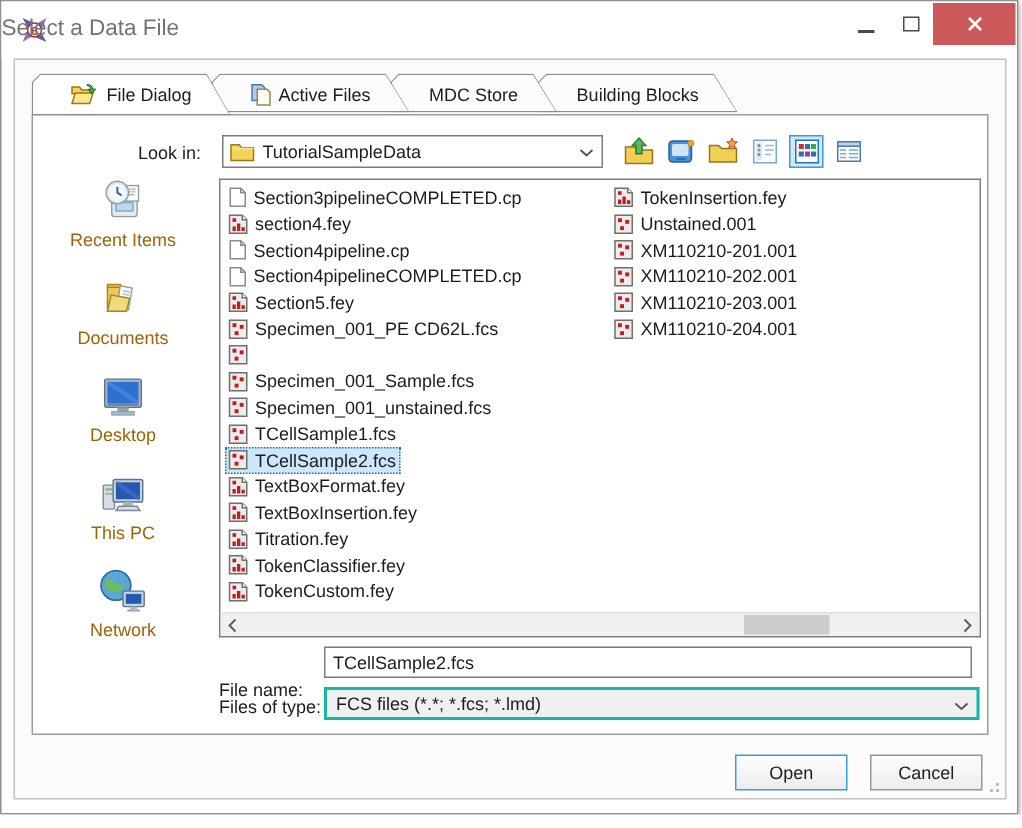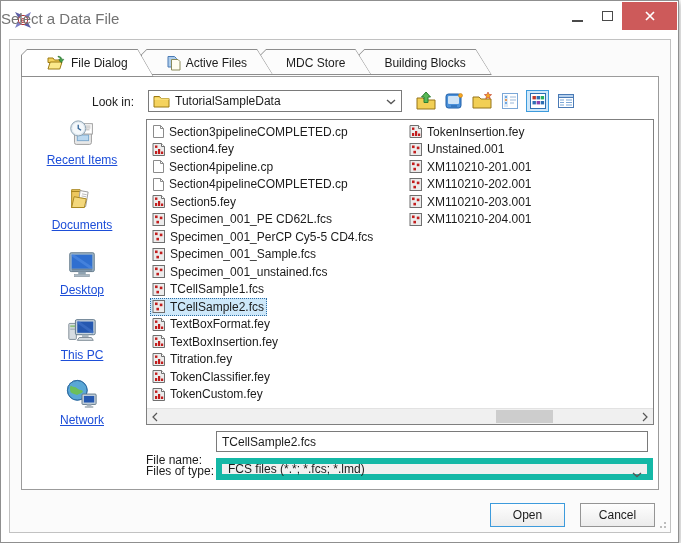--- a/index.html
+++ b/index.html
@@ -39,40 +39,40 @@
   .lookin-combo{position:absolute;left:126px;top:13px;width:254px;height:22px;border:1px solid #7a7a7a;
                 background:#fff;display:flex;align-items:center;gap:5px;padding:0 18px 0 4px;}
   .combo-caret{position:absolute;right:5px;top:8px;}
   .toolbar{position:absolute;left:392px;top:13px;display:flex;gap:5px;}
   .tbtn{width:23px;height:22px;display:flex;align-items:center;justify-content:center;
         border:1px solid transparent;background:transparent;}
   .tbtn.selected{background:#cfe8fa;border:1px solid var(--accent,#3d9bdc);}
   
   .sidebar{position:absolute;left:4px;top:42px;width:112px;display:flex;flex-direction:column;align-items:center;}
   .side-item{width:100%;display:flex;flex-direction:column;align-items:center;gap:2px;margin-bottom:17px;cursor:default;}
-  .side-item .lbl{font-size:12px;color:#1d4ed8;text-decoration:underline;}
+  .side-item .lbl{font-size:12px;color:#a16207;}
   
   .file-list{position:absolute;left:124px;top:42px;right:4px;height:306px;
              border:1px solid #7f7f7f;background:#fff;overflow:hidden;}
   .cols{position:absolute;left:3px;top:3px;right:1px;bottom:17px;display:flex;text-align:right;}
   .file-col{display:flex;flex-direction:column;}
   .file-col.c1{width:257px;flex:none;}
   .file-row{display:inline-flex;align-items:center;gap:4px;height:17.5px;padding:0 3px 0 2px;
             width:max-content;white-space:nowrap;}
   .file-row.selected{background:var(--sel-bg,#cde8fa);outline:1px dotted var(--sel-border,#2b6ca3);outline-offset:-1px;}
   .hscroll{position:absolute;left:0;right:0;bottom:0;height:16px;background:#f0f0f0;border-top:1px solid #e2e2e2;}
   .hs-arrow{position:absolute;top:0;width:16px;height:15px;display:flex;align-items:center;justify-content:center;}
   .hs-left{left:0;} .hs-right{right:0;}
   .hs-thumb{position:absolute;left:349px;top:1px;width:57px;height:13px;background:#cdcdcd;}
   
   .fn-label{position:absolute;left:124px;top:376px;}
   .fn-input{position:absolute;left:194px;top:354px;right:10px;height:21px;border:1px solid #7a7a7a;
             background:#fff;display:flex;align-items:center;padding:0 5px;}
   .ft-label{position:absolute;left:124px;top:387px;}
-  .ft-combo{position:absolute;left:194px;top:381px;right:5px;height:22px;border:6px solid #14b8a6;
+  .ft-combo{position:absolute;left:194px;top:381px;right:5px;height:22px;border:2px solid #14b8a6;
             background:#f0f0f0;display:flex;align-items:center;padding:0 20px 0 6px;}
   
   .btn{position:absolute;width:75px;height:24px;display:flex;align-items:center;justify-content:center;
        background:linear-gradient(#fefefe,#ececec);font-size:12px;cursor:default;}
   .btn-open{right:105px;bottom:5px;border:1px solid var(--accent,#3d9bdc);}
   .btn-cancel{right:15px;bottom:5px;border:1px solid #959595;}
   .resize-grip{position:absolute;right:3px;bottom:3px;}
   .icon{display:inline-flex;align-items:center;justify-content:center;line-height:0;flex:none;}
 </style>
 </head>
@@ -372,21 +372,20 @@
               </div>
               <div class="file-row">
                 <span class="icon">
                   <svg width="14" height="15" viewBox="0 0 14 15">
                     <rect x="1" y="1.5" width="11.5" height="12" fill="#ececec" stroke="#6f6f6f"></rect>
                     <rect x="3" y="3.5" width="2.6" height="2.6" fill="#c21d1d"></rect>
                     <rect x="7.8" y="4.6" width="2.6" height="2.6" fill="#c21d1d"></rect>
                     <rect x="4.4" y="8.8" width="2.6" height="2.6" fill="#c21d1d"></rect>
                   </svg>
                 </span>
-                <span>Specimen_001_PerCP Cy5-5 CD4.fcs</span>
               </div>
               <div class="file-row">
                 <span class="icon">
                   <svg width="14" height="15" viewBox="0 0 14 15">
                     <rect x="1" y="1.5" width="11.5" height="12" fill="#ececec" stroke="#6f6f6f"></rect>
                     <rect x="3" y="3.5" width="2.6" height="2.6" fill="#c21d1d"></rect>
                     <rect x="7.8" y="4.6" width="2.6" height="2.6" fill="#c21d1d"></rect>
                     <rect x="4.4" y="8.8" width="2.6" height="2.6" fill="#c21d1d"></rect>
                   </svg>
                 </span>

